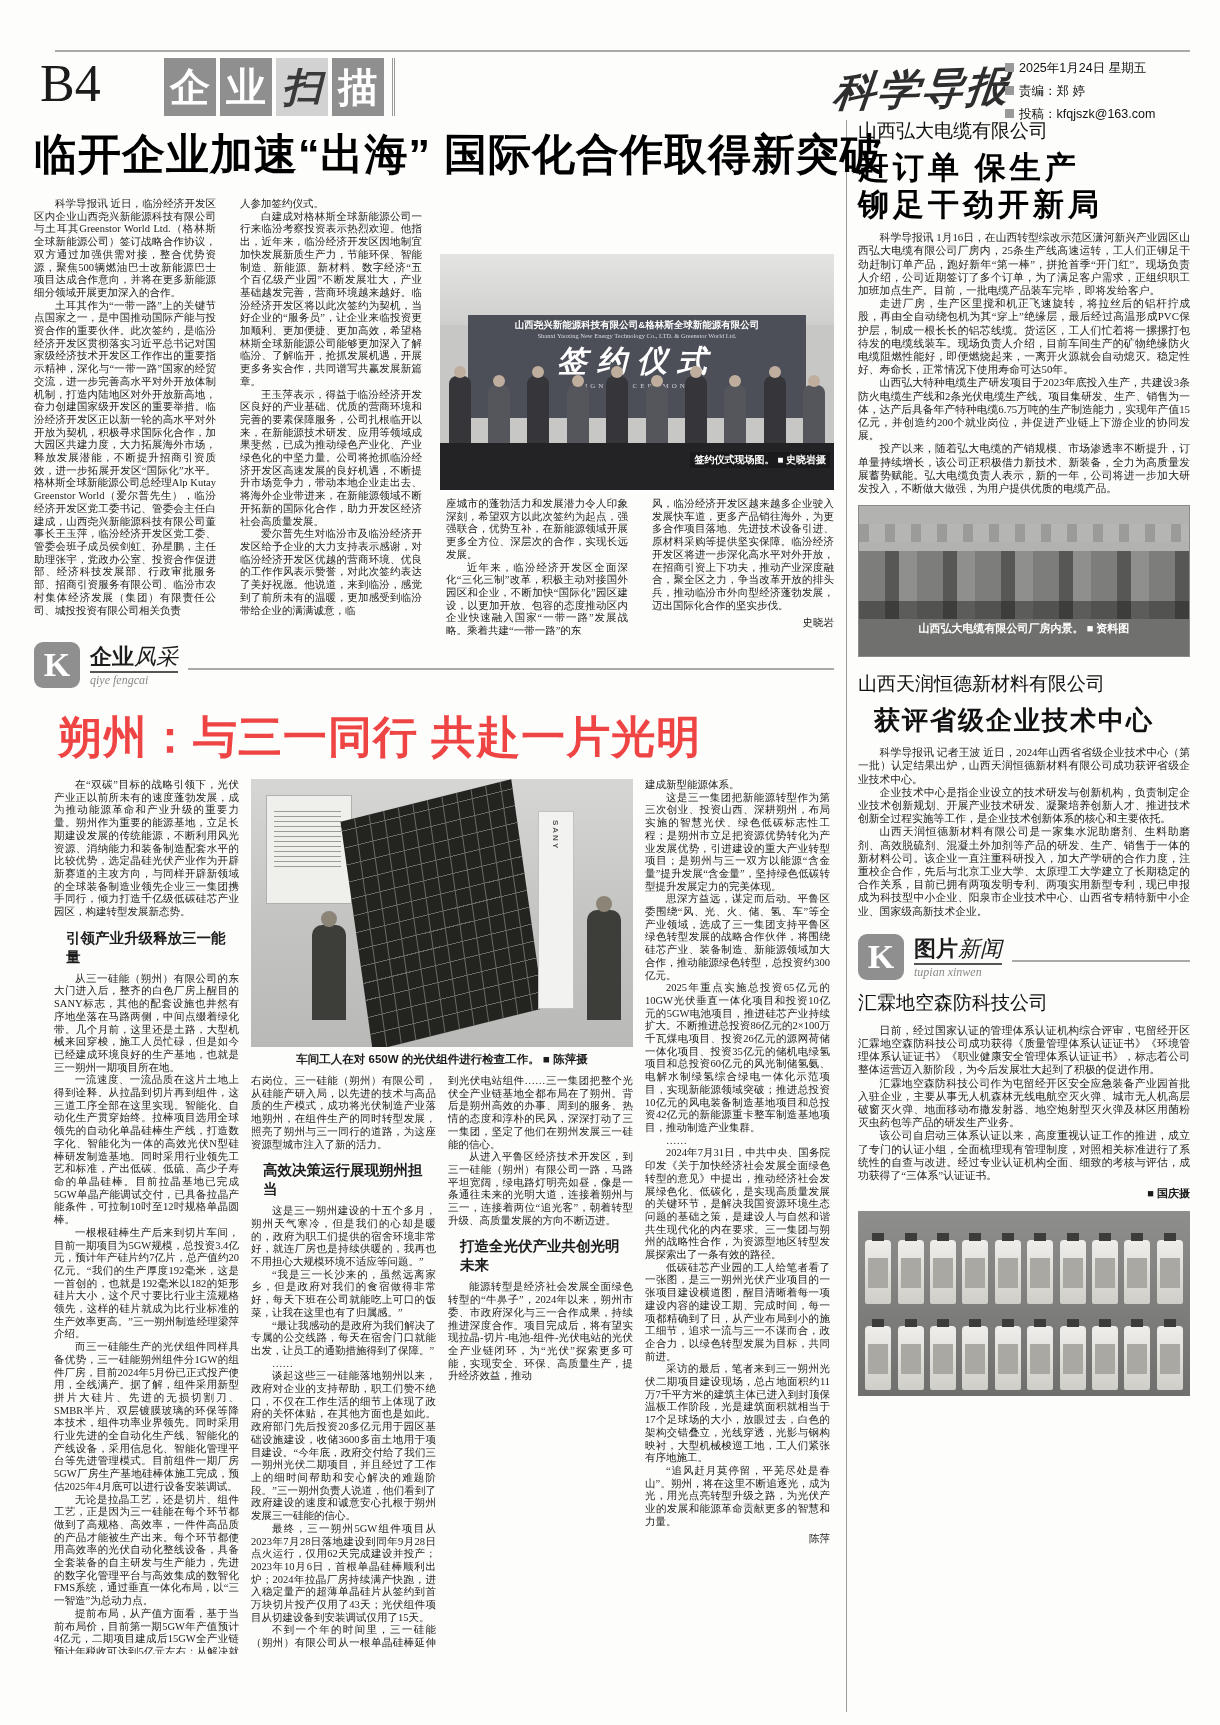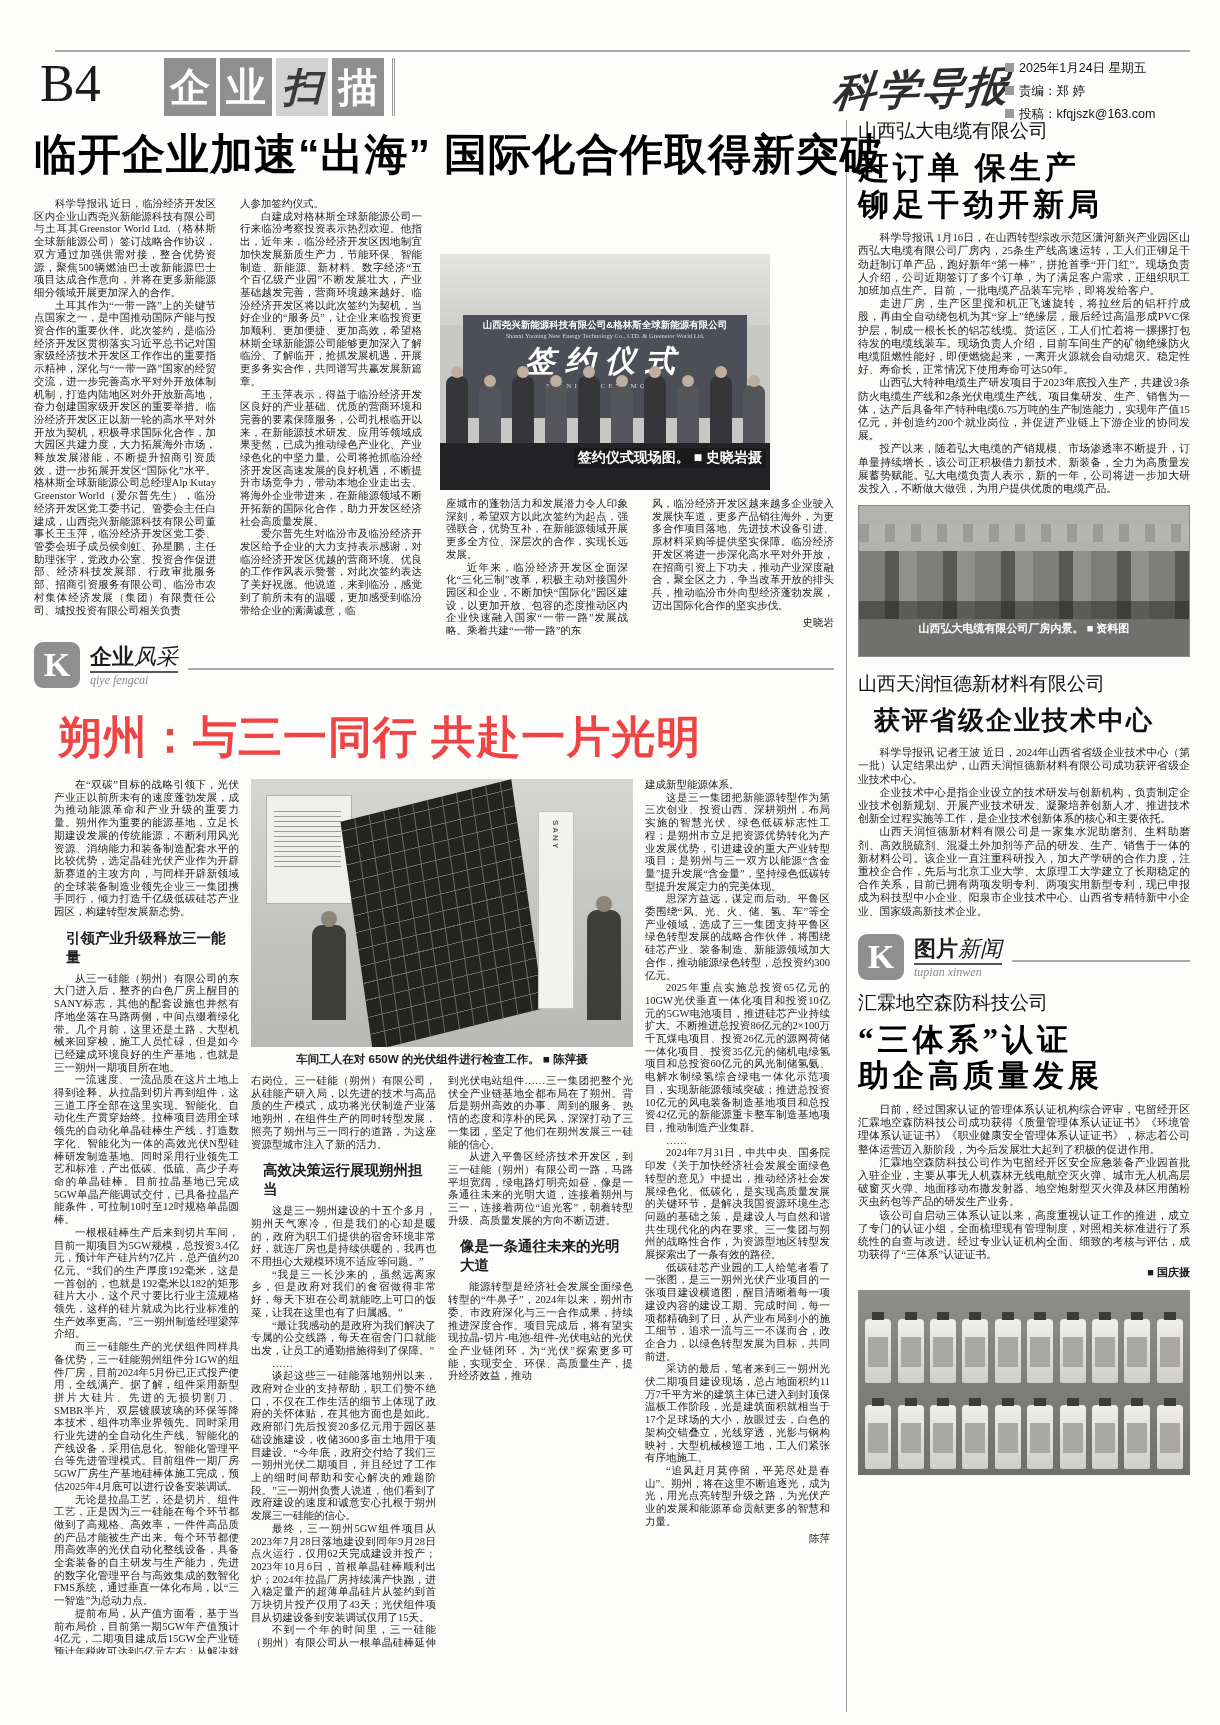--- a/index.html
+++ b/index.html
@@ -23,34 +23,34 @@
   .bodytxt p{margin:0;text-indent:2em;text-align:justify;font-size:10.5px;line-height:12.7px;}
   h4.subhead{font-family:"Liberation Sans",sans-serif;font-size:14.5px;margin:10px 12px 6px;text-indent:0;}
   .byline{text-align:right;font-size:10.5px;margin-top:4px;}
   
   .lead{position:absolute;left:34px;top:126px;width:800px;}
   .lead h1{margin:0 0 14px;font-family:"Liberation Sans",sans-serif;font-weight:900;font-size:43px;
            letter-spacing:1px;white-space:nowrap;color:#000;}
   .leadbody{position:relative;height:437px;display:flex;gap:24px;}
   .lcol{width:191px;height:437px;overflow:hidden;}
   .lcol.under{padding-top:300px;height:137px;}
-  .leadphoto{position:absolute;left:406px;top:56px;width:330px;height:236px;background:#c7c7c5;overflow:hidden;}
+  .leadphoto{position:absolute;left:406px;top:56px;width:394px;height:236px;background:#c7c7c5;overflow:hidden;}
   .lp-ceiling{position:absolute;left:0;top:0;width:100%;height:30%;background:linear-gradient(#e4e4e2,#cfcfcd);}
   .lp-screen{position:absolute;left:7%;top:26%;width:86%;height:42%;background:#4d4f58;color:#fff;text-align:center;padding-top:4px;}
   .lp-screen .l1{font-size:9.5px;font-weight:bold;font-family:"Liberation Sans",sans-serif;}
   .lp-screen .l2{font-size:6.5px;color:#d9d9e2;}
   .lp-screen .big{font-size:30px;font-weight:bold;font-style:italic;letter-spacing:10px;margin-top:2px;}
   .lp-screen .sub{font-size:7px;color:#cfcfd8;letter-spacing:3px;}
   .lp-table{position:absolute;left:0;bottom:0;width:100%;height:20%;background:#232326;}
   .people{position:absolute;left:0;bottom:18%;width:100%;display:flex;justify-content:space-around;align-items:flex-end;height:38%;}
   .person{width:22px;height:80%;background:#35353a;border-radius:8px 8px 0 0;position:relative;}
   .person::before{content:"";position:absolute;left:5px;top:-10px;width:12px;height:12px;border-radius:50%;background:#bfae9e;}
   .person:nth-child(2n){background:#55555c;height:70%;}
   .lp-cap{position:absolute;right:4px;bottom:22px;background:rgba(20,20,20,.55);color:#fff;
-          font-family:"Liberation Sans",sans-serif;font-weight:bold;font-size:14px;padding:1px 4px;}
+          font-family:"Liberation Sans",sans-serif;font-weight:bold;font-size:10px;padding:1px 4px;}
   
   .vdiv{position:absolute;left:846px;top:120px;height:1592px;width:1px;background:#9c9c9c;}
   
   .sechead{display:flex;align-items:flex-end;gap:10px;position:relative;}
   .klogo{width:46px;height:46px;background:#8f8f8f;border-radius:9px;color:#fff;display:flex;align-items:center;justify-content:center;
          font-family:"Liberation Serif",serif;font-weight:bold;font-size:34px;flex:0 0 auto;}
   .sechead .names{line-height:1;padding-bottom:2px;}
   .sechead .cn{font-size:22px;}
   .sechead .cn b{font-family:"Liberation Sans",sans-serif;}
   .sechead .cn i{font-family:"Liberation Serif",serif;}
@@ -213,21 +213,21 @@
           <p style="text-indent:0">右岗位。三一硅能（朔州）有限公司，从硅能产研入局，以先进的技术与高品质的生产模式，成功将光伏制造产业落地朔州，在组件生产的同时转型发展，照亮了朔州与三一同行的道路，为这座资源型城市注入了新的活力。</p>
           <h4 class="subhead">高效决策运行展现朔州担当</h4>
           <p>这是三一朔州建设的十五个多月，朔州天气寒冷，但是我们的心却是暖的，政府为职工们提供的宿舍环境非常好，就连厂房也是持续供暖的，我再也不用担心大规模环境不适应等问题。”</p>
           <p>“我是三一长沙来的，虽然远离家乡，但是政府对我们的食宿做得非常好，每天下班在公司就能吃上可口的饭菜，让我在这里也有了归属感。”</p>
           <p>“最让我感动的是政府为我们解决了专属的公交线路，每天在宿舍门口就能出发，让员工的通勤措施得到了保障。”</p>
           <p class="ellip">……</p>
           <p>谈起这些三一硅能落地朔州以来，政府对企业的支持帮助，职工们赞不绝口，不仅在工作生活的细节上体现了政府的关怀体贴，在其他方面也是如此。政府部门先后投资20多亿元用于园区基础设施建设，收储3600多亩土地用于项目建设。“今年底，政府交付给了我们三一朔州光伏二期项目，并且经过了工作上的细时间帮助和安心解决的难题阶段。”三一朔州负责人说道，他们看到了政府建设的速度和诚意安心扎根于朔州发展三一硅能的信心。</p>
           <p>最终，三一朔州5GW组件项目从2023年7月28日落地建设到同年9月28日点火运行，仅用62天完成建设并投产；2023年10月6日，首根单晶硅棒顺利出炉；2024年拉晶厂房持续满产快跑，进入稳定量产的超薄单晶硅片从签约到首万块切片投产仅用了43天；光伏组件项目从切建设备到安装调试仅用了15天。</p>
           <p>不到一个年的时间里，三一硅能（朔州）有限公司从一根单晶硅棒延伸到光伏电站组件……三一集团把整个光伏全产业链基地全都布局在了朔州。背后是朔州高效的办事、周到的服务、热情的态度和淳朴的民风，深深打动了三一集团，坚定了他们在朔州发展三一硅能的信心。</p>
           <p>从进入平鲁区经济技术开发区，到三一硅能（朔州）有限公司一路，马路平坦宽阔，绿电路灯明亮如昼，像是一条通往未来的光明大道，连接着朔州与三一，连接着两位“追光客”，朝着转型升级、高质量发展的方向不断迈进。</p>
-          <h4 class="subhead">像是一条通往未来的光明大道</h4>
+          <h4 class="subhead">打造全光伏产业共创光明未来</h4>
           <p>能源转型是经济社会发展全面绿色转型的“牛鼻子”，2024年以来，朔州市委、市政府深化与三一合作成果，持续推进深度合作。项目完成后，将有望实现拉晶-切片-电池-组件-光伏电站的光伏全产业链闭环，为“光伏”探索更多可能，实现安全、环保、高质量生产，提升经济效益，推动</p>
         </div>
       </div>
       <div class="fcol">
         <p style="text-indent:0">建成新型能源体系。</p>
         <p>这是三一集团把新能源转型作为第三次创业、投资山西、深耕朔州，布局实施的智慧光伏、绿色低碳标志性工程；是朔州市立足把资源优势转化为产业发展优势，引进建设的重大产业转型项目；是朔州与三一双方以能源“含金量”提升发展“含金量”，坚持绿色低碳转型提升发展定力的完美体现。</p>
         <p>思深方益远，谋定而后动。平鲁区委围绕“风、光、火、储、氢、车”等全产业领域，选成了三一集团支持平鲁区绿色转型发展的战略合作伙伴，将围绕硅芯产业、装备制造、新能源领域加大合作，推动能源绿色转型，总投资约300亿元。</p>
         <p>2025年重点实施总投资65亿元的10GW光伏垂直一体化项目和投资10亿元的5GW电池项目，推进硅芯产业持续扩大。不断推进总投资86亿元的2×100万千瓦煤电项目、投资26亿元的源网荷储一体化项目、投资35亿元的储机电绿氢项目和总投资60亿元的风光制储氢氨、电解水制绿氢综合绿电一体化示范项目，实现新能源领域突破；推进总投资10亿元的风电装备制造基地项目和总投资42亿元的新能源重卡整车制造基地项目，推动制造产业集群。</p>
         <p class="ellip">……</p>
         <p>2024年7月31日，中共中央、国务院印发《关于加快经济社会发展全面绿色转型的意见》中提出，推动经济社会发展绿色化、低碳化，是实现高质量发展的关键环节，是解决我国资源环境生态问题的基础之策，是建设人与自然和谐共生现代化的内在要求。三一集团与朔州的战略性合作，为资源型地区转型发展探索出了一条有效的路径。</p>
@@ -273,24 +273,20 @@
       <div class="klogo">K</div>
       <div class="names">
         <div class="cn"><b>图片</b><i>新闻</i></div>
         <div class="py">tupian xinwen</div>
       </div>
       <div class="rule"></div>
     </div>
 
     <article>
       <div class="kicker">汇霖地空森防科技公司</div>
-      <h3 class="railh1">
-        <span>“三体系”认证</span><br>
-        <span>助企高质量发展</span>
-      </h3>
       <div class="railbody" style="margin-top:8px">
         <p>日前，经过国家认证的管理体系认证机构综合评审，屯留经开区汇霖地空森防科技公司成功获得《质量管理体系认证证书》《环境管理体系认证证书》《职业健康安全管理体系认证证书》，标志着公司整体运营迈入新阶段，为今后发展壮大起到了积极的促进作用。</p>
         <p>汇霖地空森防科技公司作为屯留经开区安全应急装备产业园首批入驻企业，主要从事无人机森林无线电航空灭火弹、城市无人机高层破窗灭火弹、地面移动布撒发射器、地空炮射型灭火弹及林区用菌粉灭虫药包等产品的研发生产业务。</p>
         <p>该公司自启动三体系认证以来，高度重视认证工作的推进，成立了专门的认证小组，全面梳理现有管理制度，对照相关标准进行了系统性的自查与改进。经过专业认证机构全面、细致的考核与评估，成功获得了“三体系”认证证书。</p>
       </div>
       <div class="credit">■ 国庆摄</div>
       <figure class="bottles" style="margin:10px 0 0">
         <span class="bottle"></span>
           <span class="bottle"></span>
           <span class="bottle"></span>

